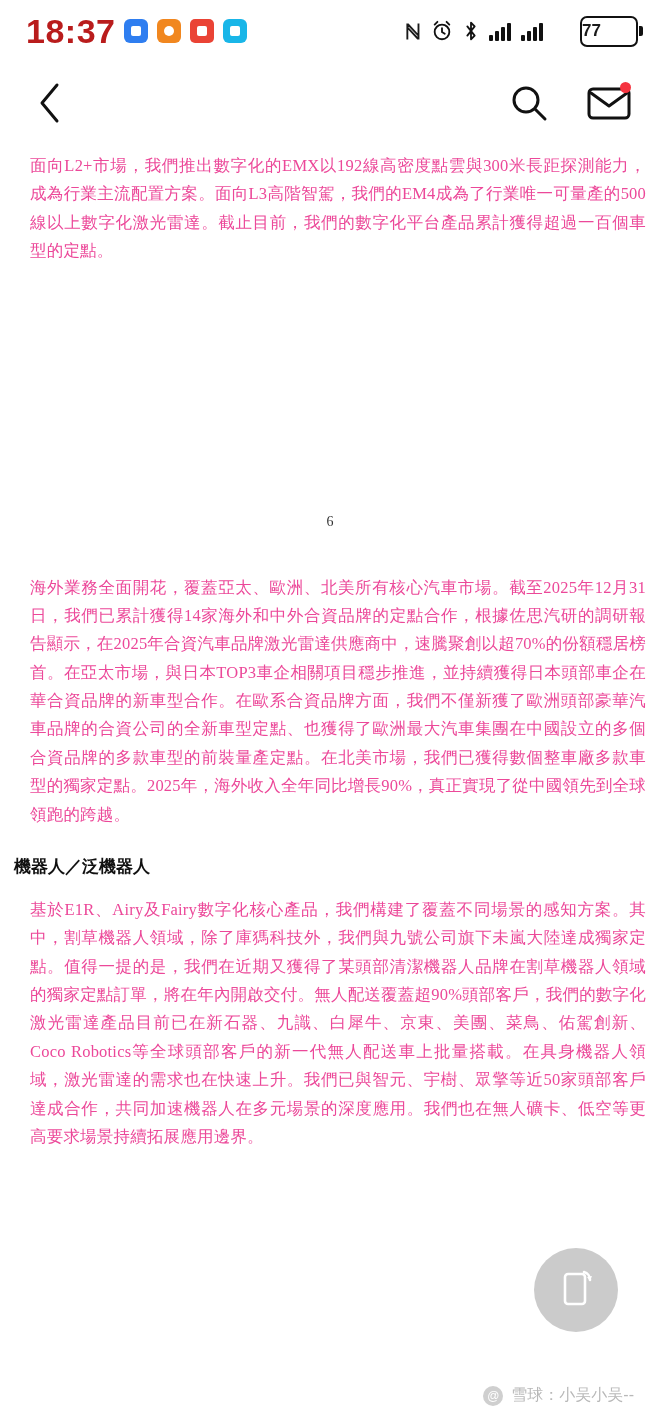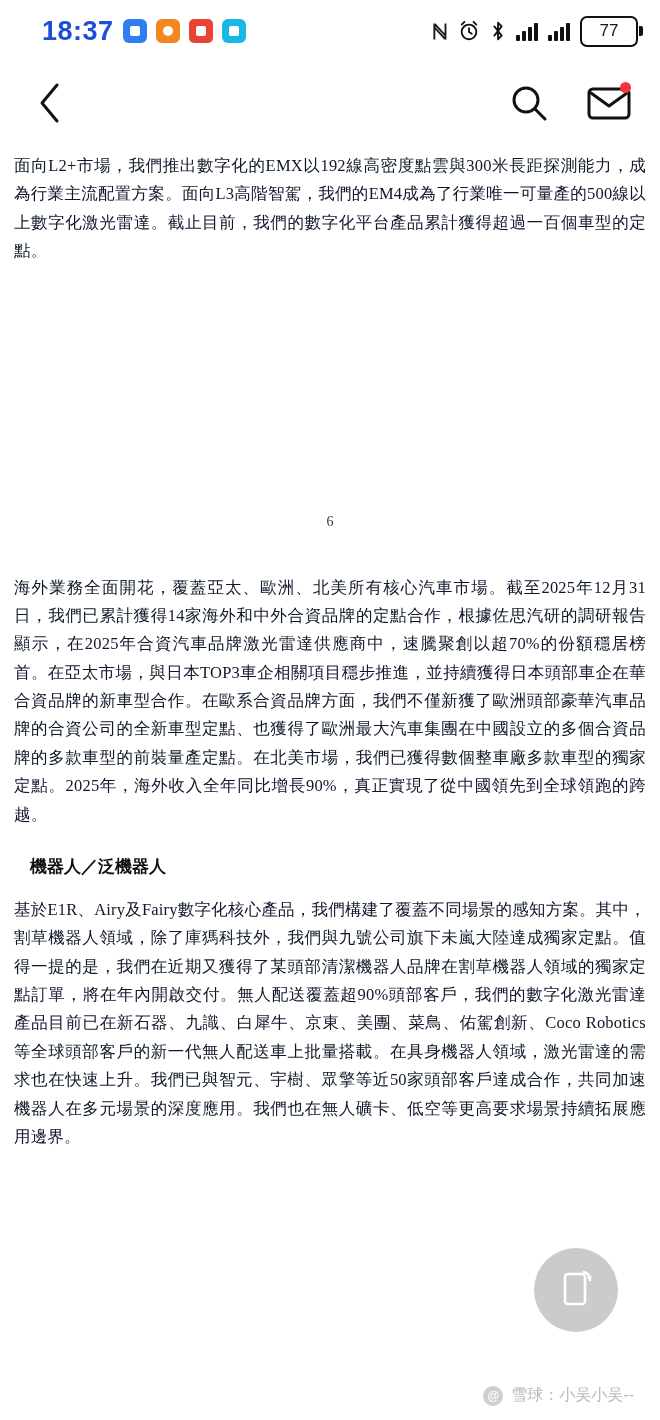--- a/index.html
+++ b/index.html
@@ -24,25 +24,24 @@
     justify-content: space-between;
     padding: 0 22px 0 26px;
     box-sizing: border-box;
   }
   .status-left {
     display: flex;
     align-items: center;
     gap: 9px;
   }
   .clock {
-    font-size: 27px;
+    font-size: 34px;
     font-weight: 700;
     letter-spacing: .5px;
-    color: #1d4ed8;
-    margin-left: 16px;
+    color: #b91c1c;
   }
   .app-chip {
     width: 24px;
     height: 24px;
     border-radius: 6px;
     display: inline-block;
     position: relative;
   }
   .chip-blue { background: #2f7ef0; }
   .chip-orange { background: #f1871f; }
@@ -85,23 +84,24 @@
   .bars i:nth-child(3) { height: 14px; }
   .bars i:nth-child(4) { height: 18px; }
   .battery {
     width: 54px;
     height: 27px;
     border: 2.5px solid #111;
     border-radius: 7px;
     position: relative;
     display: flex;
     align-items: center;
-    justify-content: center;
+    justify-content: flex-start;
     font-size: 17px;
-    font-weight: 400;
+    font-weight: 700;
+    margin-left: 27px;
   }
   .battery::after {
     content: "";
     position: absolute;
     right: -7px;
     top: 8px;
     width: 4px;
     height: 10px;
     background: #111;
     border-radius: 0 2px 2px 0;
@@ -152,40 +152,40 @@
     background: #f5333f;
     border-radius: 50%;
   }
 
   
   .content {
     padding: 0 14px;
     box-sizing: border-box;
   }
   p.para {
-    margin: 0 0 18px 0;
+    margin: 0 0 18px 16px;
     font-family: "Liberation Serif", serif;
     font-size: 16.5px;
     line-height: 1.72;
-    color: #0f172a;
+    color: #ec4899;
     text-align: justify;
     letter-spacing: .2px;
   }
   .page-num {
     text-align: center;
     font-family: "Liberation Serif", serif;
     font-size: 14px;
     color: #333;
     margin: 0;
   }
   .gap-top { height: 8px; }
   .spacer-1 { height: 230px; }
   .spacer-2 { height: 44px; }
   .section-head {
-    margin: 26px 0 18px 16px;
+    margin: 26px 0 18px 0;
     font-family: "Liberation Serif", serif;
     font-size: 17px;
     font-weight: 700;
     color: #111;
   }
   .highlight-wrap {
     position: relative;
   }
   .scribble {
     position: absolute;

